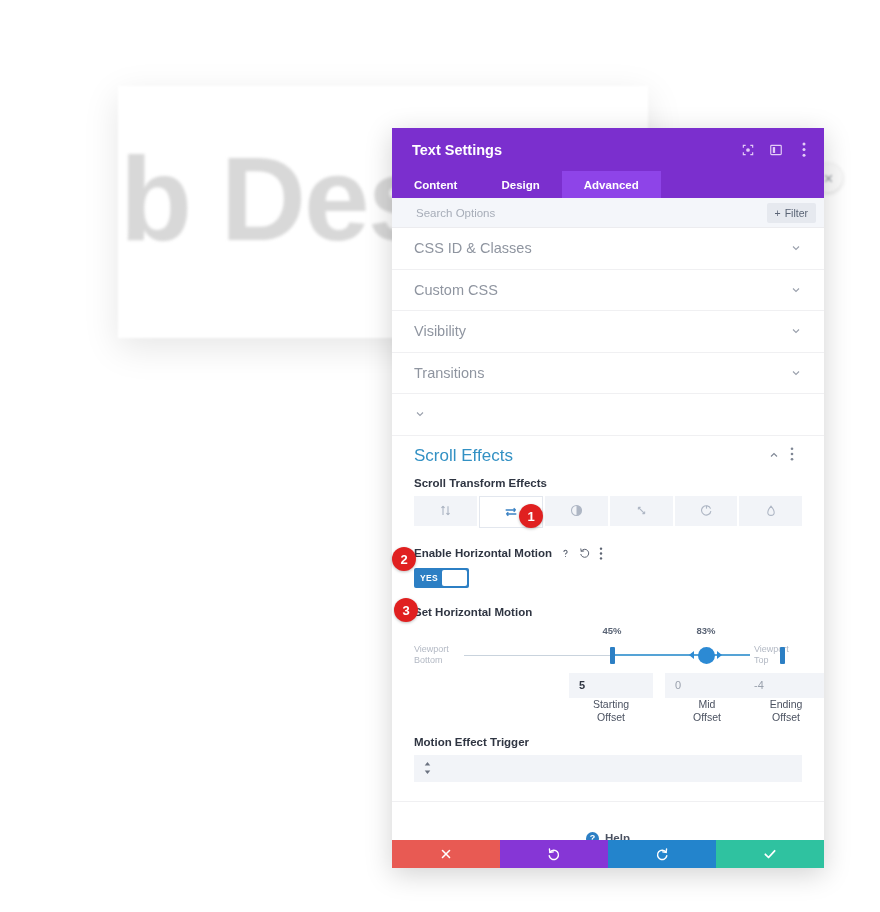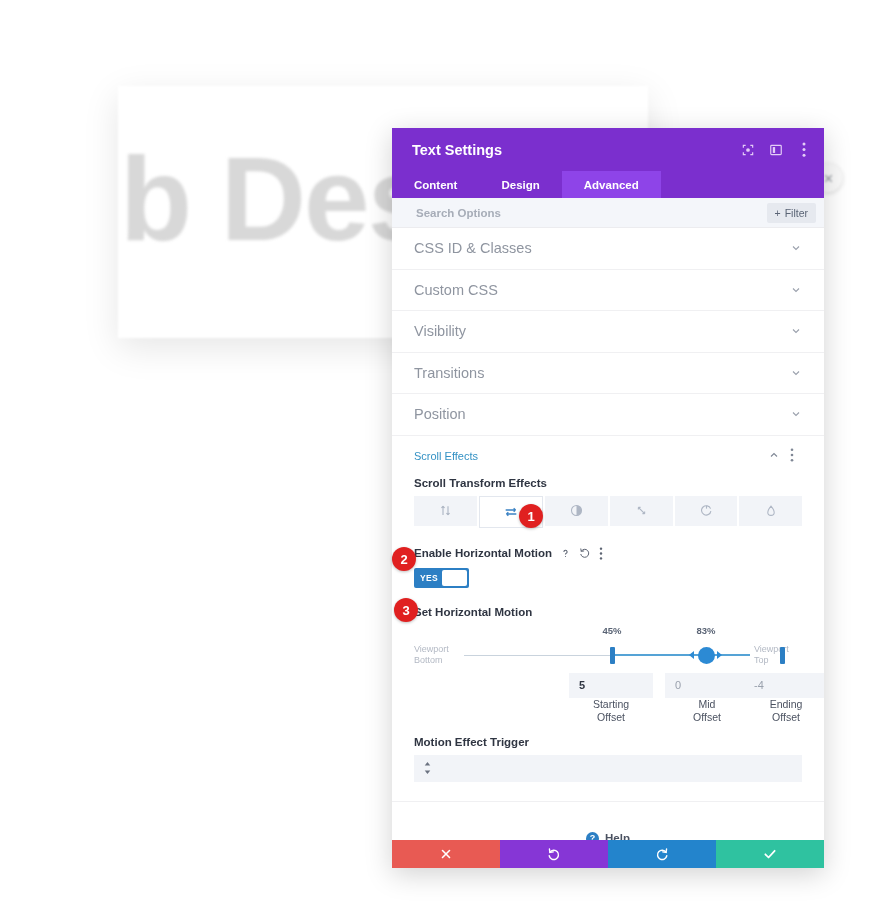--- a/index.html
+++ b/index.html
@@ -105,21 +105,20 @@
     display: flex; align-items: center;
     padding: 0 8px 0 22px;
     flex: 0 0 auto;
   }
   .search-input {
     flex: 1;
     border: none; outline: none; background: transparent;
     font-family: "Liberation Sans", sans-serif;
     font-size: 11.5px;
     color: #6b7280;
-    font-weight: bold;
   }
   .search-input::placeholder { color: #a7adb8; }
   .filter-btn {
     display: flex; align-items: center; gap: 4px;
     background: #e6e9ef;
     color: #5a6475;
     font-size: 10.5px;
     padding: 4px 8px;
     border-radius: 2px;
     white-space: nowrap;
@@ -140,21 +139,21 @@
     font-size: 14.5px;
   }
   .acc-row .acc-label { flex: 1; }
   .chev { color: #9aa0ac; display: flex; }
 
   .section-head {
     height: 41px;
     display: flex; align-items: center;
     padding: 0 30px 0 22px;
     color: #2e8fc2;
-    font-size: 11px;
+    font-size: 17px;
   }
   .section-head .acc-label { flex: 1; color: #3391c4; }
   .sh-icons { display: flex; align-items: center; gap: 10px; color: #7f8795; }
 
   .field-label {
     padding: 0 22px;
     color: #2f3542;
     font-size: 11.5px;
     font-weight: bold;
     margin-bottom: 7px;
@@ -434,21 +433,20 @@
       </div>
       <div class="acc-row">
         <span class="acc-label">Transitions</span>
         <span class="chev">
           <svg width="12" height="12" viewBox="0 0 24 24" fill="none" stroke="currentColor" stroke-width="2.2">
               <polyline points="6 9 12 15 18 9"></polyline>
             </svg>
         </span>
       </div>
       <div class="acc-row">
-        <span class="acc-label">Position</span>
         <span class="chev">
           <svg width="12" height="12" viewBox="0 0 24 24" fill="none" stroke="currentColor" stroke-width="2.2">
               <polyline points="6 9 12 15 18 9"></polyline>
             </svg>
         </span>
       </div>
 
       <div class="section-head">
         <span class="acc-label">Scroll Effects</span>
         <span class="sh-icons">

